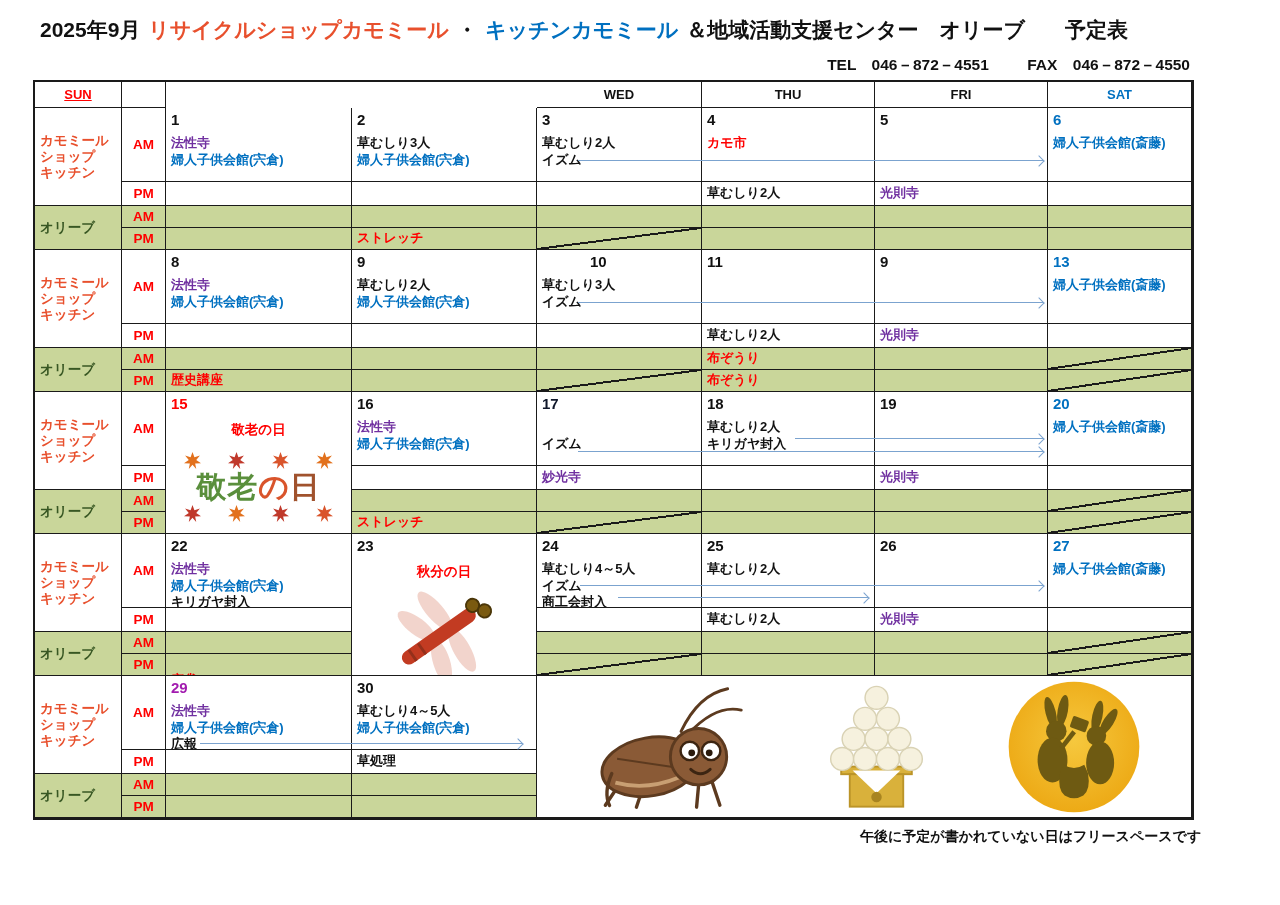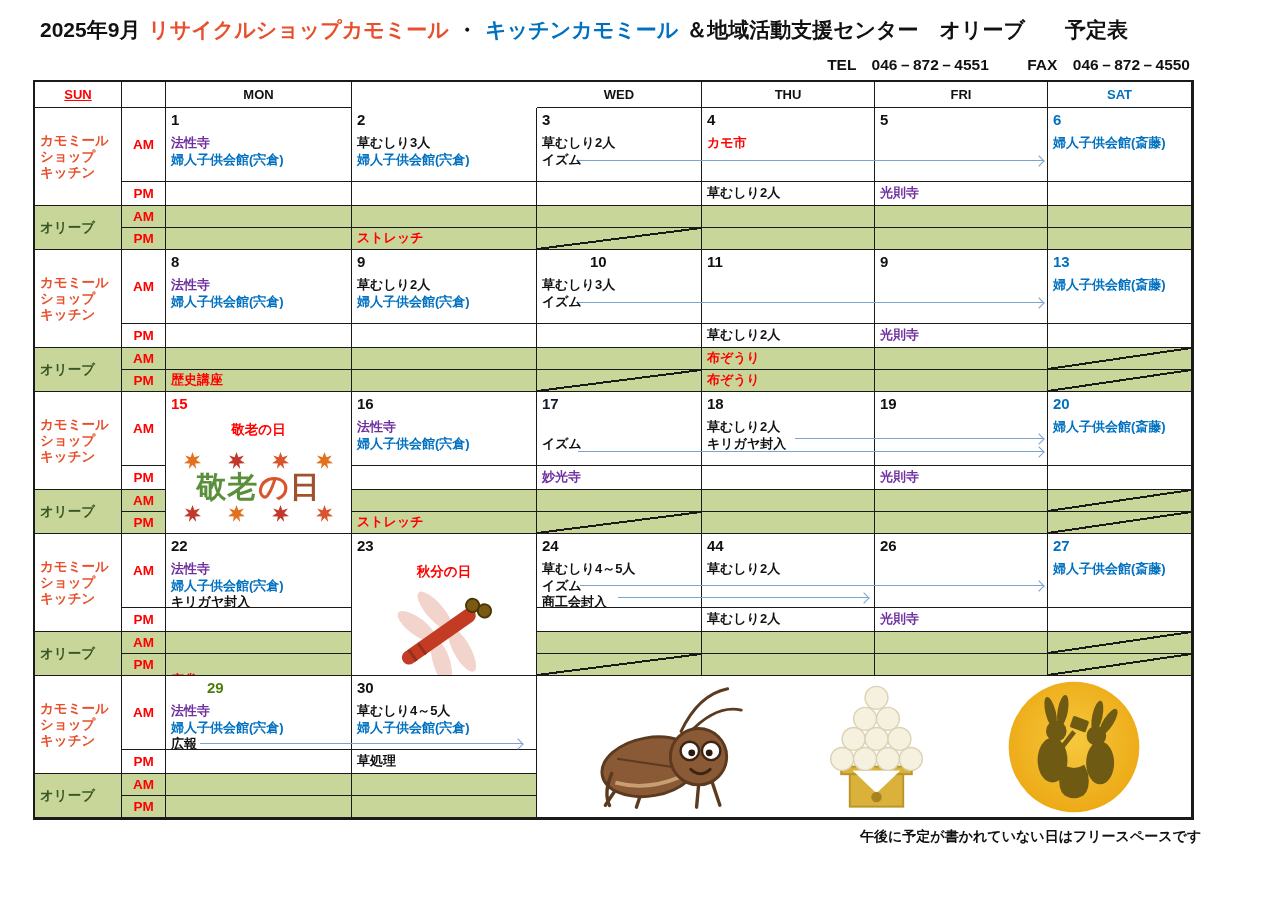--- a/index.html
+++ b/index.html
@@ -56,21 +56,20 @@
 </div>
 
 <div class="telline">
   <span>TEL　046－872－4551</span>
   <span class="fax">FAX　046－872－4550</span>
 </div>
 
 <div class="grid">
     <div class="cell hcell" style="color: rgb(255, 0, 0); grid-area: 1 / 1 / span 1 / span 1; text-decoration: underline;">SUN</div>
     <div class="cell hcell" style="grid-area: 1 / 2 / span 1 / span 1;"></div>
-    <div class="cell hcell" style="grid-area: 1 / 3 / span 1 / span 1;">MON</div>
     <div class="cell hcell" style="grid-area: 1 / 5 / span 1 / span 1;">WED</div>
     <div class="cell hcell" style="grid-area: 1 / 6 / span 1 / span 1;">THU</div>
     <div class="cell hcell" style="grid-area: 1 / 7 / span 1 / span 1;">FRI</div>
     <div class="cell hcell" style="color: rgb(0, 112, 192); grid-area: 1 / 8 / span 1 / span 1;">SAT</div>
     <div class="cell rlabel kam" style="grid-area: 2 / 1 / span 2 / span 1;">カモミール
 ショップ
 キッチン</div>
     <div class="cell rlabel olive green" style="grid-area: 4 / 1 / span 2 / span 1;">オリーブ</div>
     <div class="cell ampm" style="grid-area: 2 / 2 / span 1 / span 1;">AM</div>
     <div class="cell ampm" style="grid-area: 3 / 2 / span 1 / span 1;">PM</div>
@@ -314,21 +313,21 @@
     <div class="cell daycell" style="grid-area: 14 / 5 / span 1 / span 1;">
       <div class="datec" style="color: rgb(17, 17, 17);">24</div>
       <div class="ln" style="color: rgb(17, 17, 17);">草むしり4～5人</div>
       <div class="ln" style="color: rgb(17, 17, 17);">イズム</div>
       <div class="ln" style="color: rgb(17, 17, 17);">商工会封入</div>
     </div>
     <div class="cell pmcell" style="grid-area: 15 / 5 / span 1 / span 1;"></div>
     <div class="cell pmcell green" style="grid-area: 16 / 5 / span 1 / span 1;"></div>
     <div class="cell pmcell green diag" style="grid-area: 17 / 5 / span 1 / span 1;"></div>
     <div class="cell daycell" style="grid-area: 14 / 6 / span 1 / span 1;">
-      <div class="datec" style="color: rgb(17, 17, 17);">44</div>
+      <div class="datec" style="color: rgb(17, 17, 17);">25</div>
       <div class="ln" style="color: rgb(17, 17, 17);">草むしり2人</div>
     </div>
     <div class="cell pmcell" style="grid-area: 15 / 6 / span 1 / span 1;">
       <div class="ln" style="color: rgb(17, 17, 17);">草むしり2人</div>
     </div>
     <div class="cell pmcell green" style="grid-area: 16 / 6 / span 1 / span 1;"></div>
     <div class="cell pmcell green" style="grid-area: 17 / 6 / span 1 / span 1;"></div>
     <div class="cell daycell" style="grid-area: 14 / 7 / span 1 / span 1;">
       <div class="datec" style="color: rgb(17, 17, 17);">26</div>
     </div>
@@ -346,21 +345,21 @@
     <div class="cell pmcell green diag" style="grid-area: 17 / 8 / span 1 / span 1;"></div>
     <div class="cell rlabel kam" style="grid-area: 18 / 1 / span 2 / span 1;">カモミール
 ショップ
 キッチン</div>
     <div class="cell rlabel olive green" style="grid-area: 20 / 1 / span 2 / span 1;">オリーブ</div>
     <div class="cell ampm" style="grid-area: 18 / 2 / span 1 / span 1;">AM</div>
     <div class="cell ampm" style="grid-area: 19 / 2 / span 1 / span 1;">PM</div>
     <div class="cell ampm green" style="grid-area: 20 / 2 / span 1 / span 1;">AM</div>
     <div class="cell ampm green" style="grid-area: 21 / 2 / span 1 / span 1;">PM</div>
     <div class="cell daycell" style="grid-area: 18 / 3 / span 1 / span 1;">
-      <div class="datec" style="color: #4d7c0f; margin-left: 36px;">29</div>
+      <div class="datec" style="color: #a21caf;">29</div>
       <div class="ln" style="color: rgb(112, 48, 160);">法性寺</div>
       <div class="ln" style="color: rgb(0, 112, 192);">婦人子供会館(宍倉)</div>
       <div class="ln" style="color: rgb(17, 17, 17);">広報</div>
     </div>
     <div class="cell pmcell" style="grid-area: 19 / 3 / span 1 / span 1;"></div>
     <div class="cell pmcell green" style="grid-area: 20 / 3 / span 1 / span 1;"></div>
     <div class="cell pmcell green" style="grid-area: 21 / 3 / span 1 / span 1;"></div>
     <div class="cell daycell" style="grid-area: 18 / 4 / span 1 / span 1;">
       <div class="datec" style="color: rgb(17, 17, 17);">30</div>
       <div class="ln" style="color: rgb(17, 17, 17);">草むしり4～5人</div>

